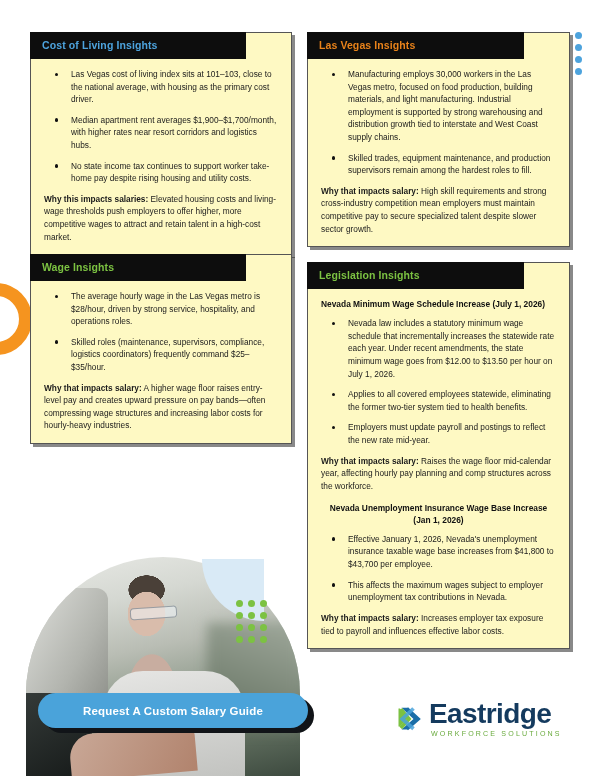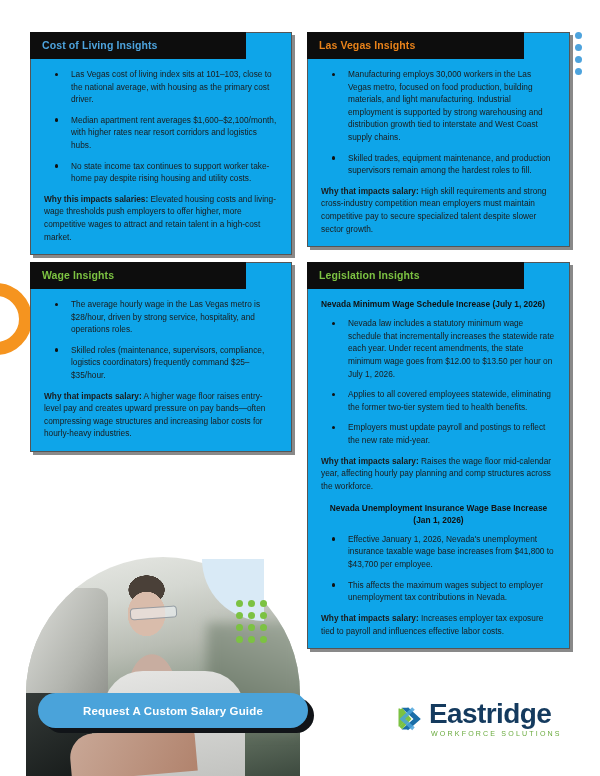--- a/index.html
+++ b/index.html
@@ -28,21 +28,21 @@
     position: absolute;
     left: -40px; top: 283px;
     width: 72px; height: 72px;
     border: 13px solid #f5941f;
     border-radius: 50%;
   }
 
   
   .card {
     position: absolute;
-    background: #0ea5e9;
+    background: #fef9c3;
     border: 1px solid #555;
     box-shadow: 3px 3px 0 rgba(40,40,40,0.55);
   }
   .card-header {
     background: #0d0d0d;
     padding: 7px 12px 8px 12px;
     font-size: 10.5px;
     font-weight: bold;
     letter-spacing: 0.1px;
     margin: -1px -1px 0 -1px;
@@ -74,21 +74,21 @@
     font-weight: bold;
     font-size: 8.4px;
     line-height: 1.45;
     margin-bottom: 7px;
     color: #111;
   }
   .sub-title.second { margin-top: 9px; text-align: center; }
 
   #card-col { top: 32px; left: 30px; width: 262px; }
   #card-lv  { top: 32px; left: 307px; width: 263px; }
-  #card-wage { top: 262px; left: 30px; width: 262px; }
+  #card-wage { top: 254px; left: 30px; width: 262px; }
   #card-leg { top: 262px; left: 307px; width: 263px; }
 
   
   #photo-wrap {
     position: absolute;
     left: 26px; top: 557px;
     width: 274px; height: 219px;
     border-radius: 140px 140px 0 0;
     overflow: hidden;
   }
@@ -203,21 +203,21 @@
 
   <div id="orange-arc"></div>
 
   <div class="card" id="card-col">
     <div class="card-header">
       <span style="color:#4da3dd">Cost of Living Insights</span>
     </div>
     <div class="card-body">
       <ul>
         <li>Las Vegas cost of living index sits at 101–103, close to the national average, with housing as the primary cost driver.</li>
-        <li>Median apartment rent averages $1,600–$2,100/month, with higher rates near resort corridors and logistics hubs.</li>
+        <li>Median apartment rent averages $1,900–$1,700/month, with higher rates near resort corridors and logistics hubs.</li>
         <li>No state income tax continues to support worker take-home pay despite rising housing and utility costs.</li>
       </ul>
       <div class="impact"><b>Why this impacts salaries:</b><span> Elevated housing costs and living-wage thresholds push employers to offer higher, more competitive wages to attract and retain talent in a high-cost market.</span></div>
     </div>
   </div>
 
   <div class="card" id="card-lv">
     <div class="card-header">
       <span style="color:#e8821a">Las Vegas Insights</span>
     </div>

